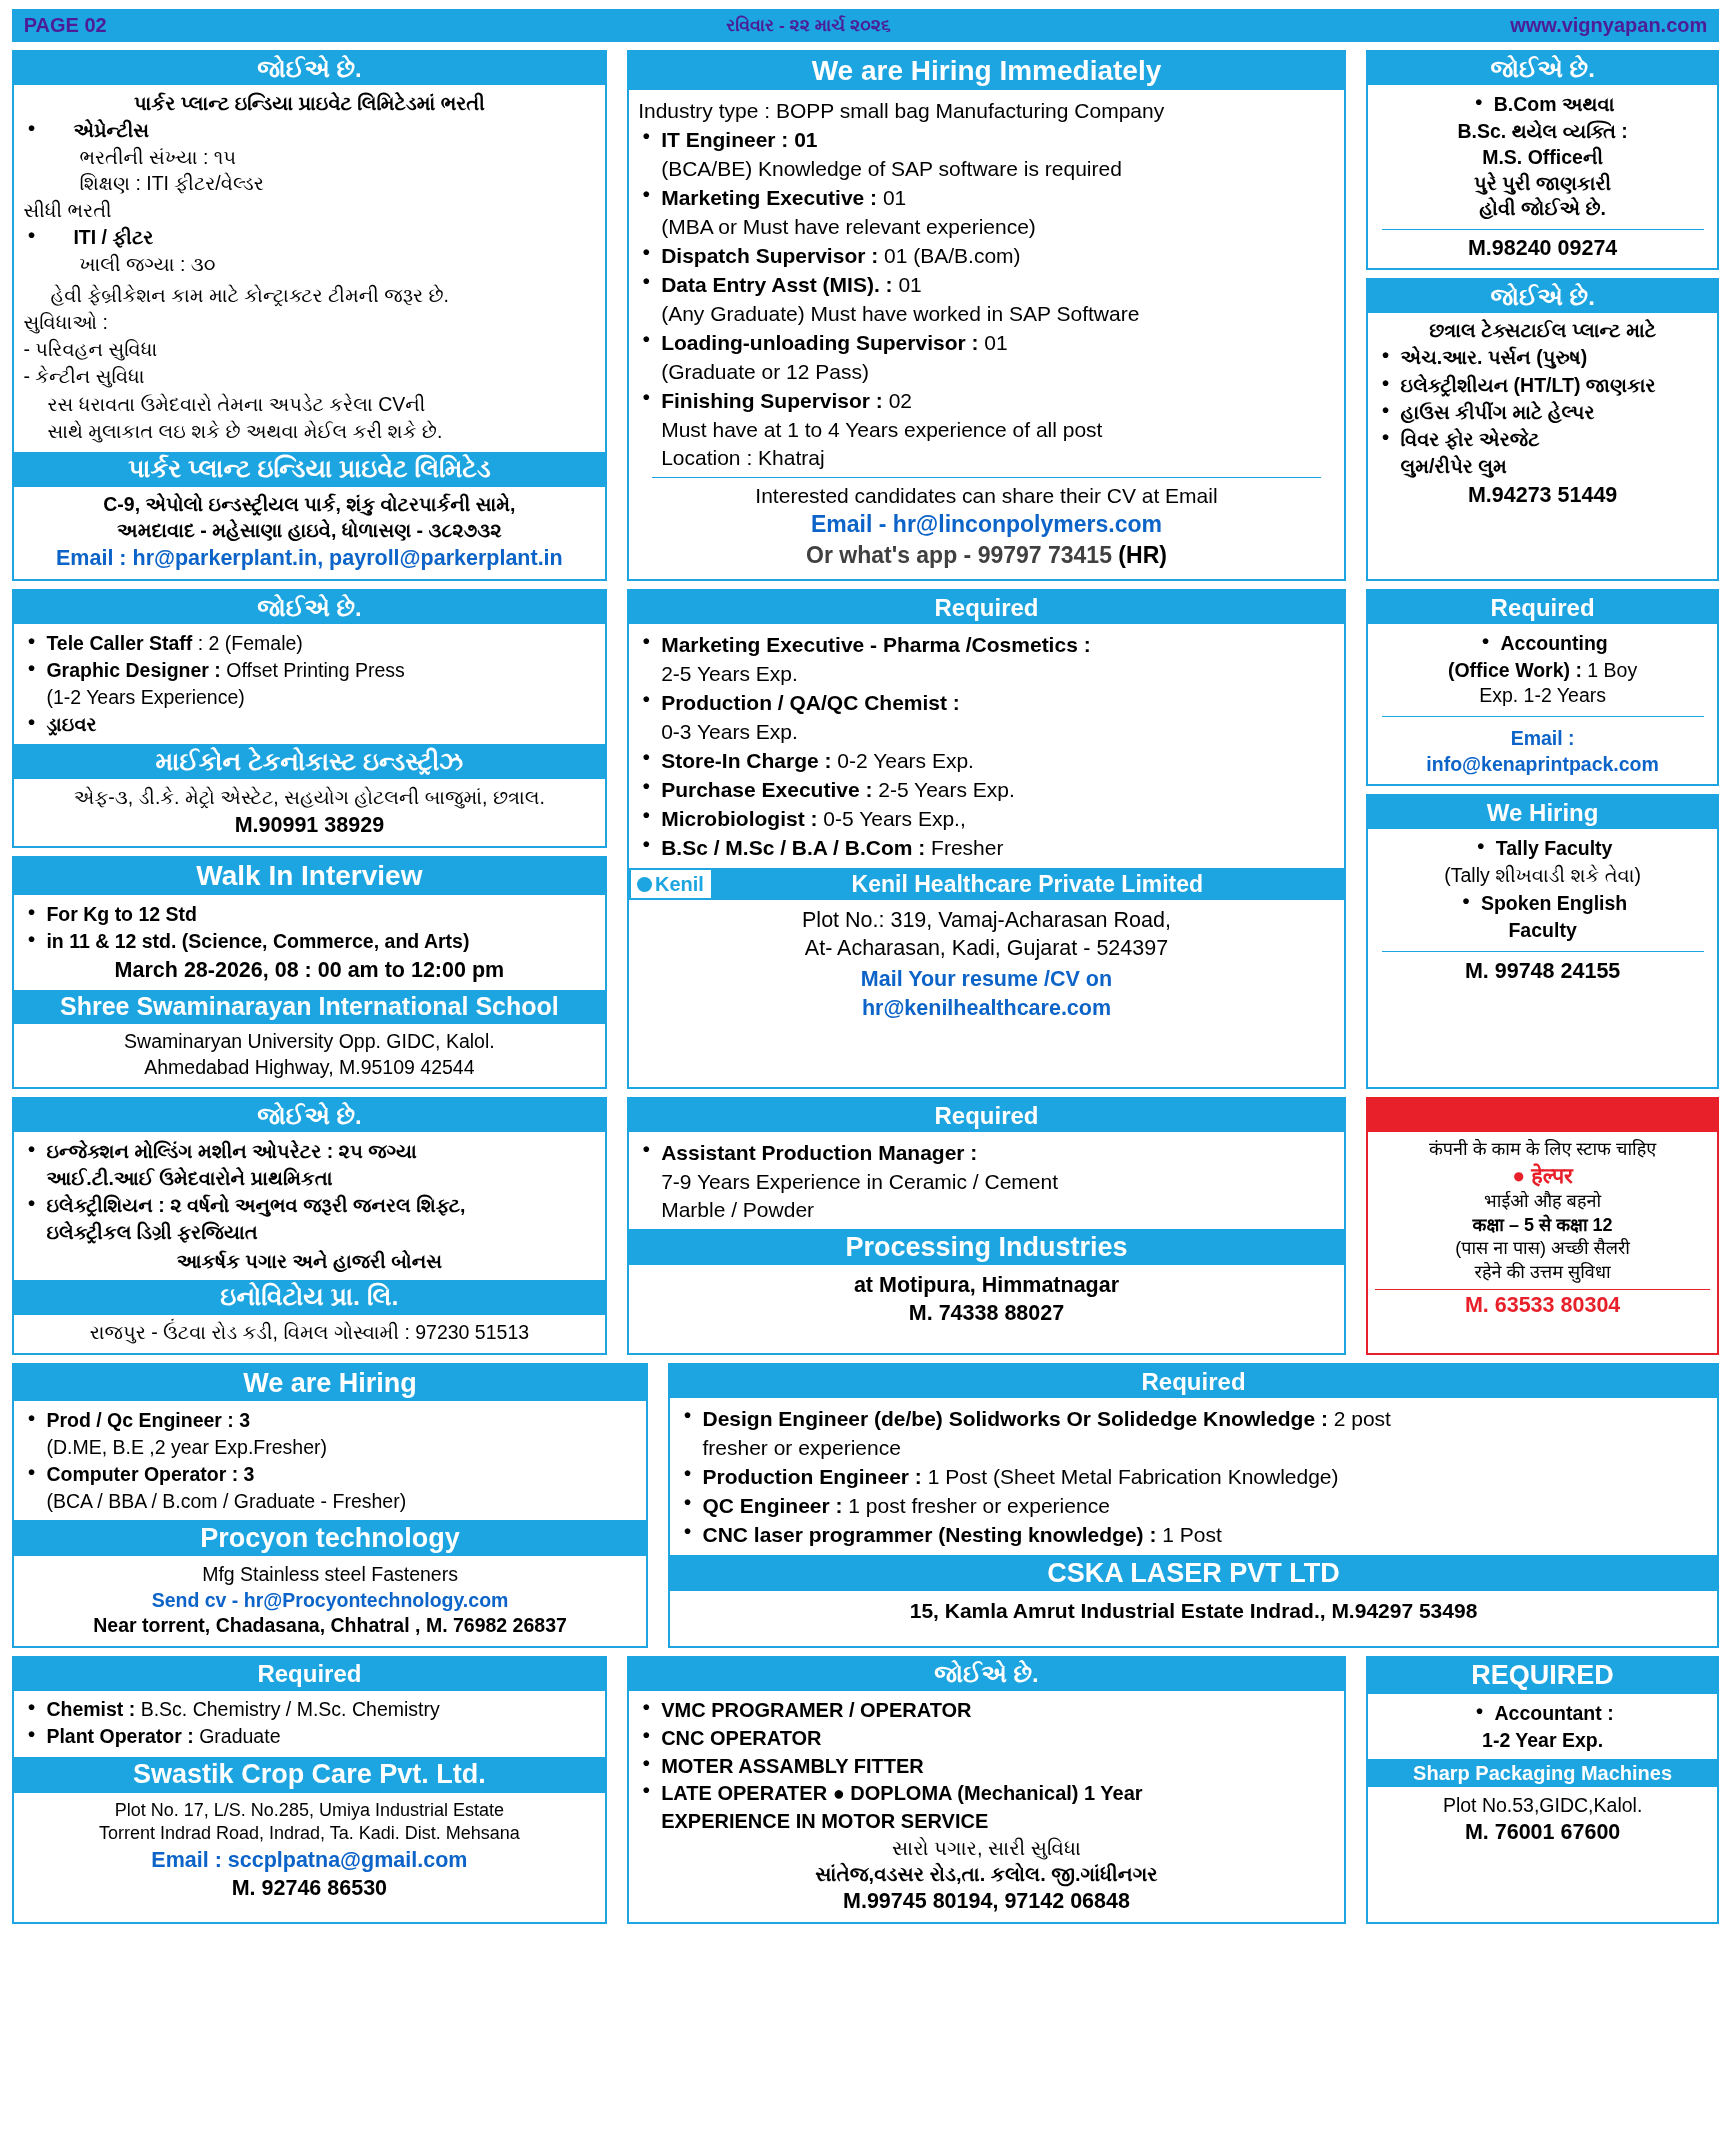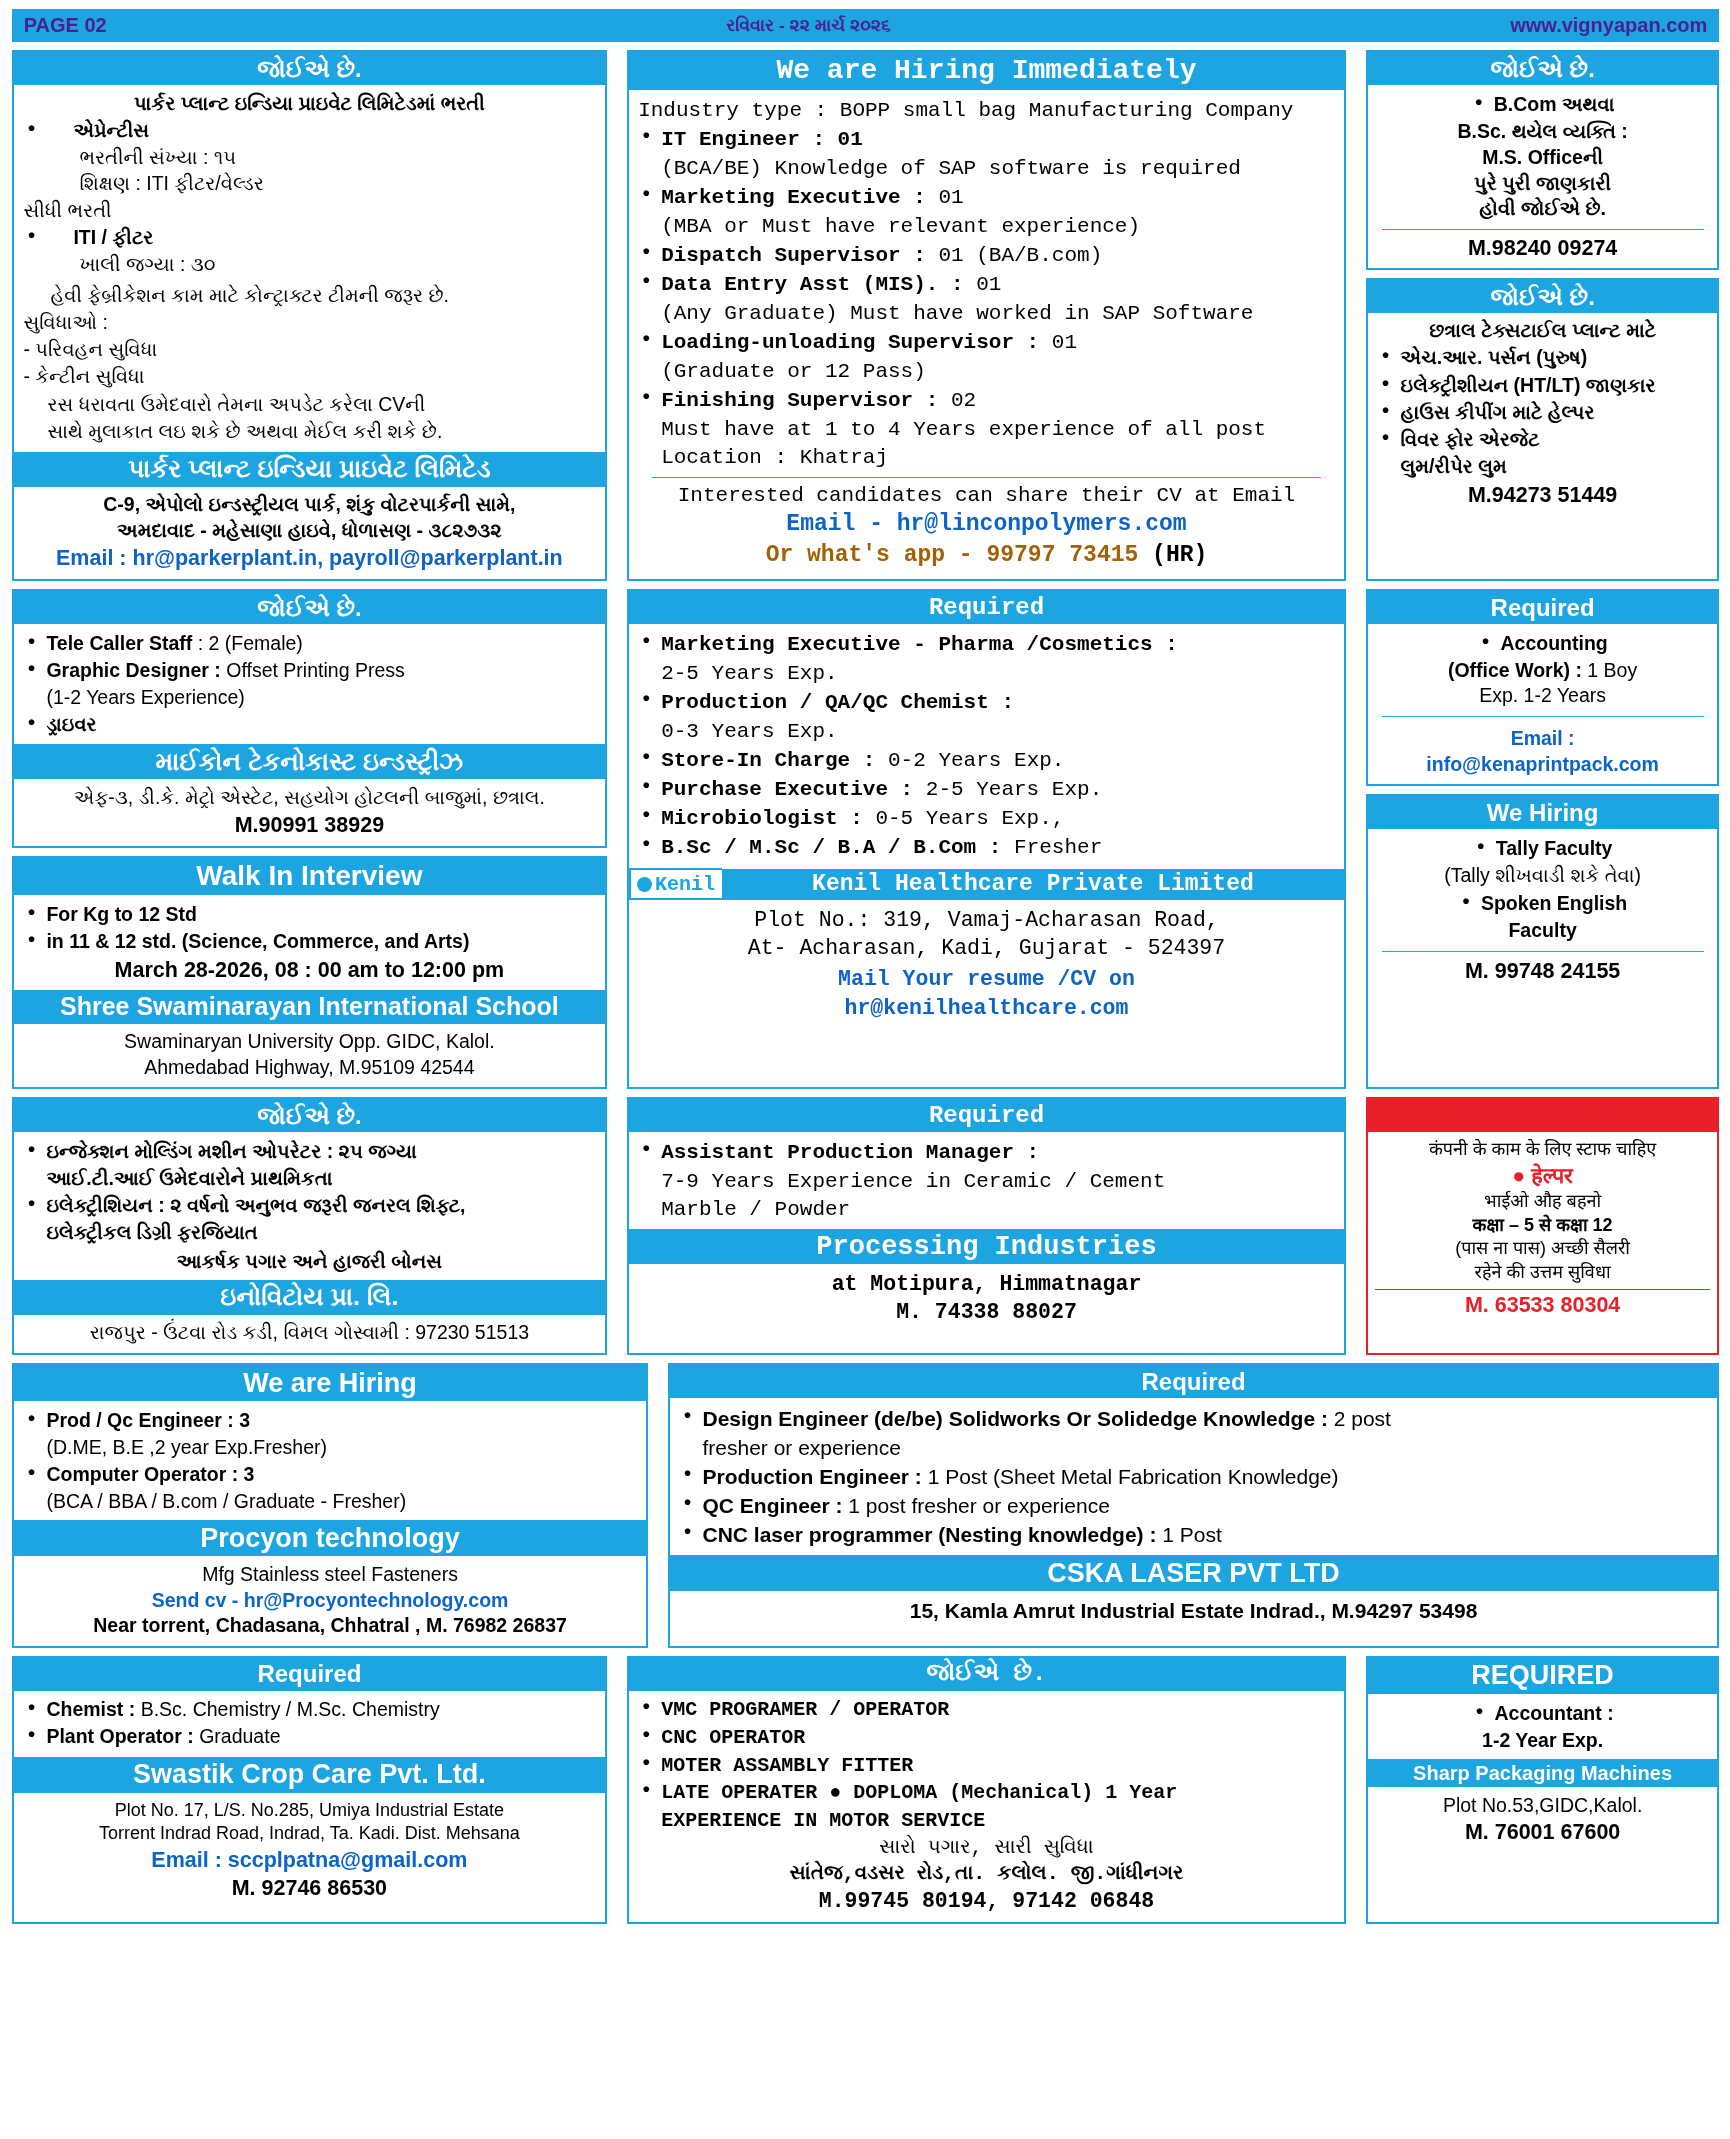--- a/index.html
+++ b/index.html
@@ -26,21 +26,21 @@
     font-weight: bold;
     border: 1.3px solid #1ca5e0;
   }
   .masthead .mid { font-size: 17.4px; }
   .masthead .right { font-size: 20px; }
 
   
   .row { display: flex; gap: 20px; margin-top: 8px; align-items: stretch; }
   .col { display: flex; flex-direction: column; gap: 8px; }
   .w-left  { width: 644px; }
-  .w-mid   { width: 779px; font-family: Liberation Mono, monospace; }
+  .w-mid   { width: 779px; }
   .w-right { width: 382px; }
   .w-leftmid { width: 1313px; }
 
   .box {
     border: 2px solid #1ca5e0;
     background: #fff;
     padding: 0 0 5.4px 0;
     display: flex;
     flex-direction: column;
   }
@@ -51,21 +51,21 @@
     text-align: center;
     padding: 2.7px 4px;
     font-size: 24px;
     line-height: 1.15;
   }
   .hdr.red { background: #e8202a; }
   .body { padding: 5.4px 9.4px 1.3px 9.4px; font-size: 19.5px; line-height: 1.32; }
   .body.center { text-align: center; }
   .b { font-weight: bold; }
   .blue { color: #0c63c8; }
-  .green { color: #a16207; }
+  .green { color: #404040; }
   .red { color: #e8202a; }
   .center { text-align: center; }
   .bul { position: relative; padding-left: 23px; margin: 1.3px 0; }
   .bul:before {
     content: "●";
     position: absolute; left: 4px; top: 0;
     font-size: 13.4px; line-height: 1.5;
   }
   .ind { padding-left: 23px; }
   .nm { margin: 1.3px 0; }

